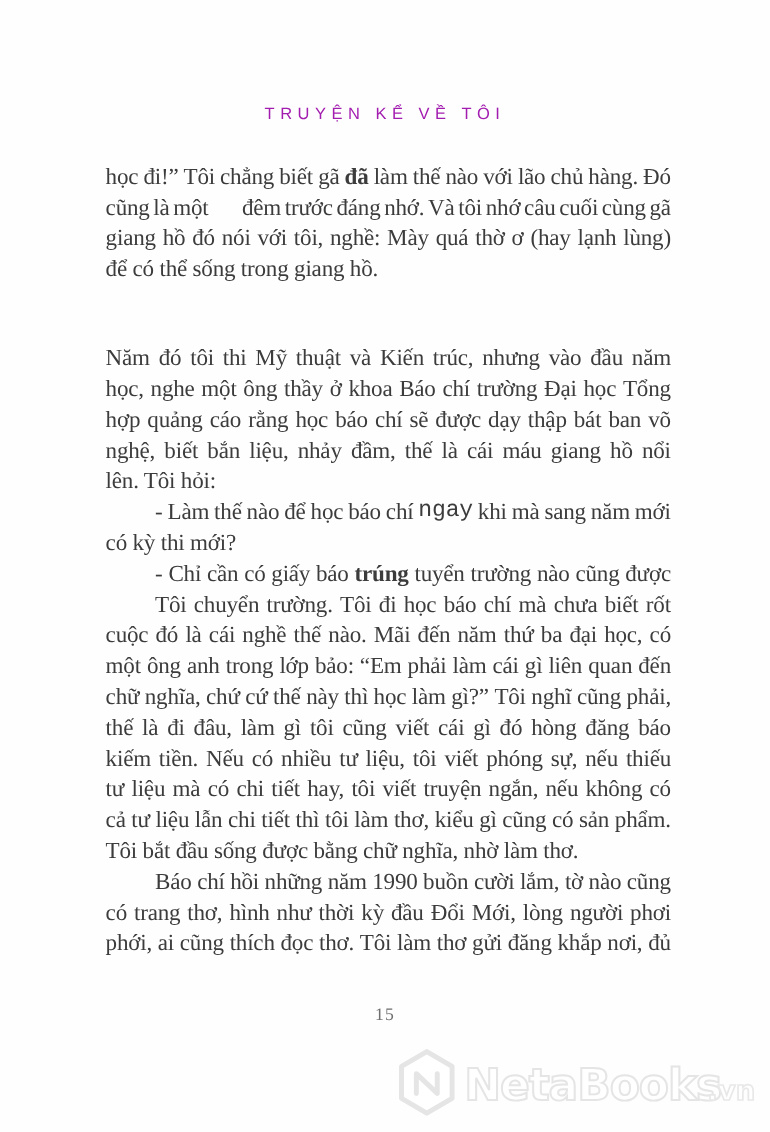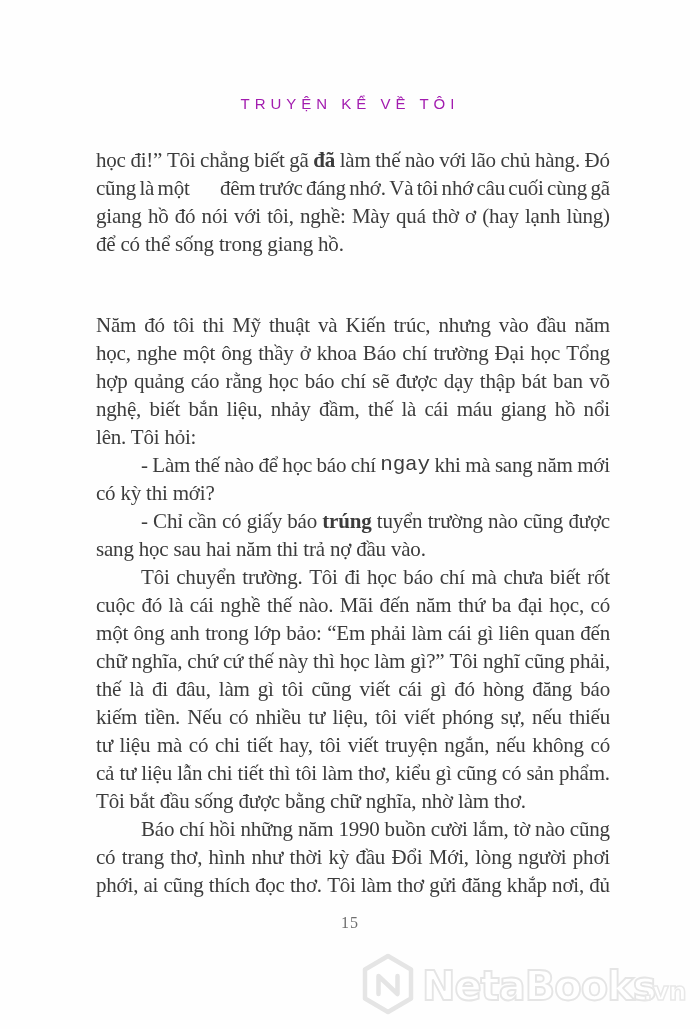--- a/index.html
+++ b/index.html
@@ -194,21 +194,20 @@
           <span style="flex-shrink: 0;">có</span>
           <span style="flex-shrink: 0;">giấy</span>
           <span style="flex-shrink: 0;">báo</span>
           <span style="flex-shrink: 0; font-weight: bold;">trúng</span>
           <span style="flex-shrink: 0;">tuyển</span>
           <span style="flex-shrink: 0;">trường</span>
           <span style="flex-shrink: 0;">nào</span>
           <span style="flex-shrink: 0;">cũng</span>
           <span style="flex-shrink: 0;">được</span>
         </div>
-      <div class="line">sang học sau hai năm thi trả nợ đầu vào.</div>
     </div>
 
     <div class="para">
       <div class="line j indent" style="display: flex; justify-content: space-between;">
           <span style="flex-shrink: 0;">Tôi</span>
           <span style="flex-shrink: 0;">chuyển</span>
           <span style="flex-shrink: 0;">trường.</span>
           <span style="flex-shrink: 0;">Tôi</span>
           <span style="flex-shrink: 0;">đi</span>
           <span style="flex-shrink: 0;">học</span>

